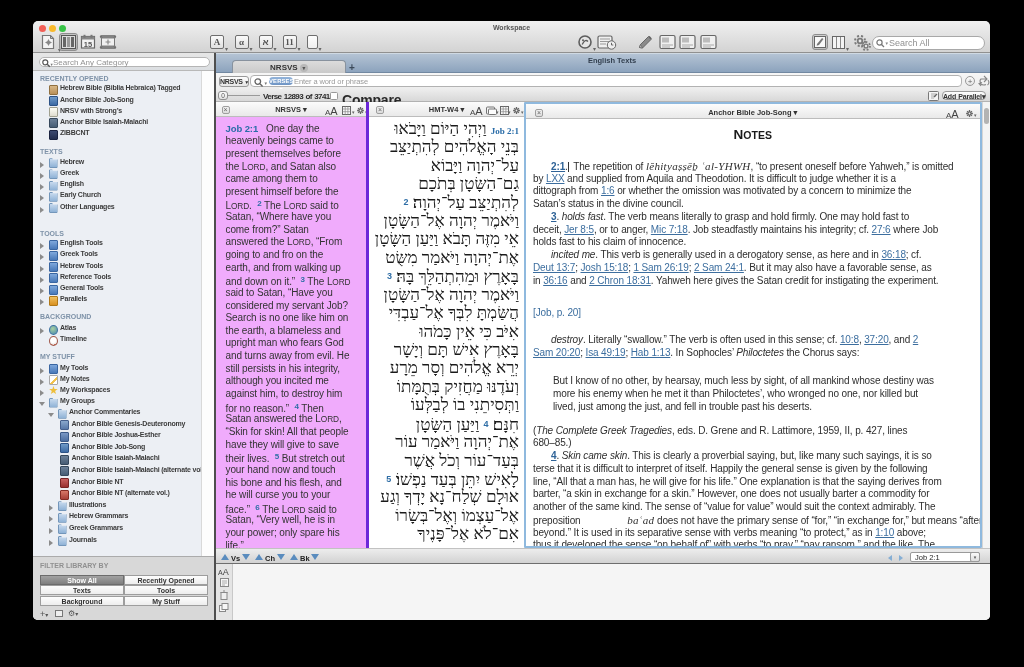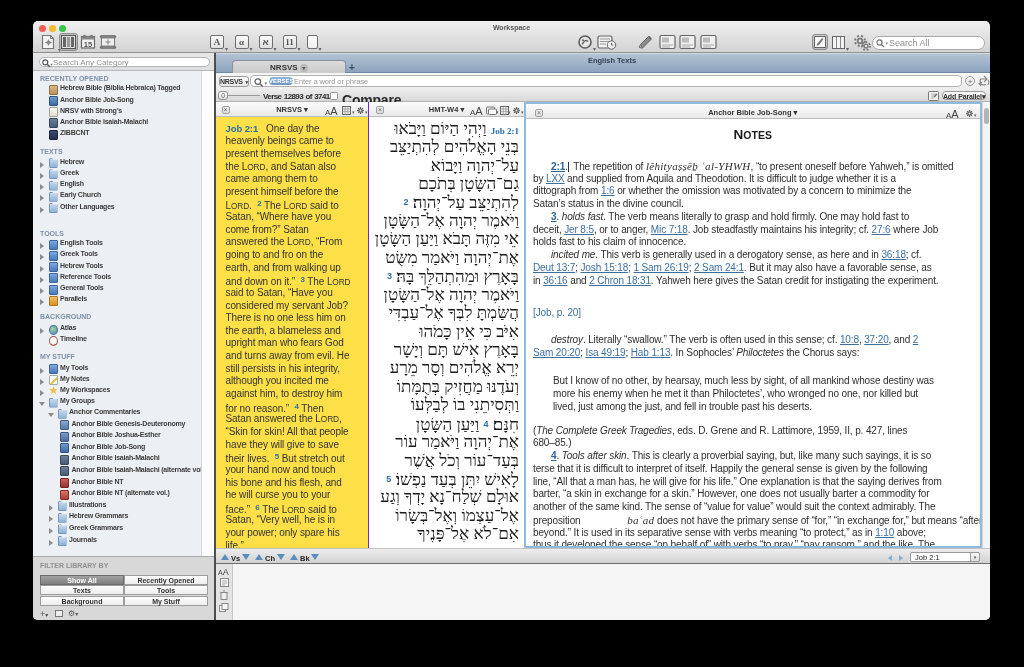--- a/index.html
+++ b/index.html
@@ -31,21 +31,21 @@
 #main{position:absolute;left:183px;top:32px;width:774px;height:567px;background:#e8e8e8;}
 #blueband{position:absolute;left:0;top:0;width:774px;height:20px;background:linear-gradient(#b4c3d4,#8ca3bd);border-top:1px solid #cfd9e3;border-bottom:1px solid #7288a1;}
 #zonelab{position:absolute;left:0;top:2px;width:774px;text-align:center;font-size:7.5px;font-weight:bold;color:#323f4e;padding-left:18px;}
 #tab{position:absolute;left:16px;top:6px;width:114px;height:14px;background:linear-gradient(#dcdcdc,#c8c8c8);border:1px solid #88929e;border-bottom:none;border-radius:4px 4px 0 0;font-size:8px;font-weight:bold;color:#333;text-align:center;line-height:14px;}
 #searchrow{position:absolute;left:0;top:20px;width:774px;height:20px;background:linear-gradient(#f6f6f6,#ebebeb);border-bottom:1px solid #c4c4c4;}
 #sliderrow{position:absolute;left:0;top:36px;width:774px;height:13px;background:linear-gradient(#ededed,#d8d8d8);border-bottom:1px solid #b2b2b2;}
 
 #panes{position:absolute;left:0;top:49px;width:774px;height:445.5px;background:#fff;}
 .phead{position:absolute;top:0;height:15px;background:linear-gradient(#fcfcfc,#e9e9e9);border-bottom:1px solid #bcbcbc;}
 .xbox{position:absolute;top:3.5px;width:8px;height:8px;background:linear-gradient(#f2f2f2,#ddd);border:1px solid #9e9e9e;border-radius:2px;color:#666;font-size:7px;line-height:6px;text-align:center;}
-#p1{position:absolute;left:0;top:0;width:153px;height:445.5px;background:#fde047;overflow:hidden;border-right:1px solid #6d28d9;}
+#p1{position:absolute;left:0;top:0;width:153px;height:445.5px;background:#f0abfc;overflow:hidden;border-right:3px solid #6d28d9;}
 #p2{position:absolute;left:153px;top:0;width:155px;height:445.5px;background:#fff;overflow:hidden;}
 #p3{position:absolute;left:308px;top:0;width:457.5px;height:445.5px;background:#fff;overflow:hidden;border:2px solid #8fb9de;border-radius:1px;}
 #navbar{position:absolute;left:0;top:494.5px;width:774px;height:16px;background:linear-gradient(#ededed,#d2d2d2);border-top:1px solid #c2c2c2;border-bottom:1px solid #6e6e6e;}
 #iddetails{position:absolute;left:0;top:510.5px;width:774px;height:56.5px;background:#f5f5f5;}
 .vt{position:absolute;width:0;height:0;}
 .vt.up{border-left:4.2px solid transparent;border-right:4.2px solid transparent;border-bottom:6.5px solid #5a8cbe;}
 .vt.dn{border-left:4.2px solid transparent;border-right:4.2px solid transparent;border-top:6.5px solid #5a8cbe;}
 .navlab{position:absolute;font-size:7.5px;font-weight:bold;color:#222;}
 
 .pht{position:absolute;top:3px;width:100%;text-align:center;font-size:7.5px;font-weight:bold;color:#333;}
@@ -370,21 +370,21 @@
             <div>present himself before the</div>
             <div>L<span class="sc">ORD</span>.&nbsp; <span class="vn">2</span> The L<span class="sc">ORD</span> said to</div>
             <div>Satan, “Where have you</div>
             <div>come from?” Satan</div>
             <div>answered the L<span class="sc">ORD</span>, “From</div>
             <div>going to and fro on the</div>
             <div>earth, and from walking up</div>
             <div>and down on it.”&nbsp; <span class="vn">3</span> The L<span class="sc">ORD</span></div>
             <div>said to Satan, “Have you</div>
             <div>considered my servant Job?</div>
-            <div>There is no one less him on</div>
+            <div>Search is no one like him on</div>
             <div>the earth, a blameless and</div>
             <div>upright man who fears God</div>
             <div>and turns away from evil. He</div>
             <div>still persists in his integrity,</div>
             <div>although you incited me</div>
             <div>against him, to destroy him</div>
             <div>for no reason.”&nbsp; <span class="vn">4</span> Then</div>
             <div>Satan answered the L<span class="sc">ORD</span>,</div>
             <div>“Skin for skin! All that people</div>
             <div>have they will give to save</div>
@@ -499,21 +499,21 @@
             <div><span class="nlk">Deut 13:7</span>; <span class="nlk">Josh 15:18</span>; <span class="nlk">1 Sam 26:19</span>; <span class="nlk">2 Sam 24:1</span>. But it may also have a favorable sense, as</div>
             <div>in <span class="nlk">36:16</span> and <span class="nlk">2 Chron 18:31</span>. Yahweh here gives the Satan credit for instigating the experiment.</div>
             <div style="margin-top:20px;"><span class="njob">[Job, p. 20]</span></div>
             <div style="margin-top:14.2px;padding-left:18px;"><span class="nem">destroy</span>. Literally “swallow.” The verb is often used in this sense; cf. <span class="nlk">10:8</span>, <span class="nlk">37:20</span>, and <span class="nlk">2</span></div>
             <div><span class="nlk">Sam 20:20</span>; <span class="nlk">Isa 49:19</span>; <span class="nlk">Hab 1:13</span>. In Sophocles’ <span class="nem">Philoctetes</span> the Chorus says:</div>
             <div style="margin-top:15.4px;padding-left:20px;">But I know of no other, by hearsay, much less by sight, of all mankind whose destiny was</div>
             <div style="padding-left:20px;">more his enemy when he met it than Philoctetes’, who wronged no one, nor killed but</div>
             <div style="padding-left:20px;">lived, just among the just, and fell in trouble past his deserts.</div>
             <div style="margin-top:11.2px;">(<span class="nem">The Complete Greek Tragedies</span>, eds. D. Grene and R. Lattimore, 1959, II, p. 427, lines</div>
             <div>680–85.)</div>
-            <div style="padding-left:18px;"><span class="nlkb">4</span>. <span class="nem">Tools after skin</span>. This is clearly a proverbial saying, but, like many such sayings, it is so</div>
+            <div style="padding-left:18px;"><span class="nlkb">4</span>. <span class="nem">Skin came skin</span>. This is clearly a proverbial saying, but, like many such sayings, it is so</div>
             <div>terse that it is difficult to interpret of itself. Happily the general sense is given by the following</div>
             <div>line, “All that a man has, he will give for his life.” One explanation is that the saying derives from</div>
             <div>barter, “a skin in exchange for a skin.” However, one does not usually barter a commodity for</div>
             <div>another of the same kind. The sense of “value for value” would suit the context admirably. The</div>
             <div>preposition <span class="nem" style="font-family:'Liberation Serif',serif;font-size:11px;letter-spacing:.3px;margin-left:44px;">baʿad</span> does not have the primary sense of “for,” “in exchange for,” but means “after,</div>
             <div>beyond.” It is used in its separative sense with verbs meaning “to protect,” as in <span class="nlk">1:10</span> above;</div>
             <div>thus it developed the sense “on behalf of” with verbs “to pray,” “pay ransom,” and the like. The</div>
             <div>Targum, Rashi, and others understood the expression to mean that one will put forth a less</div>
           </div>
         </div>

